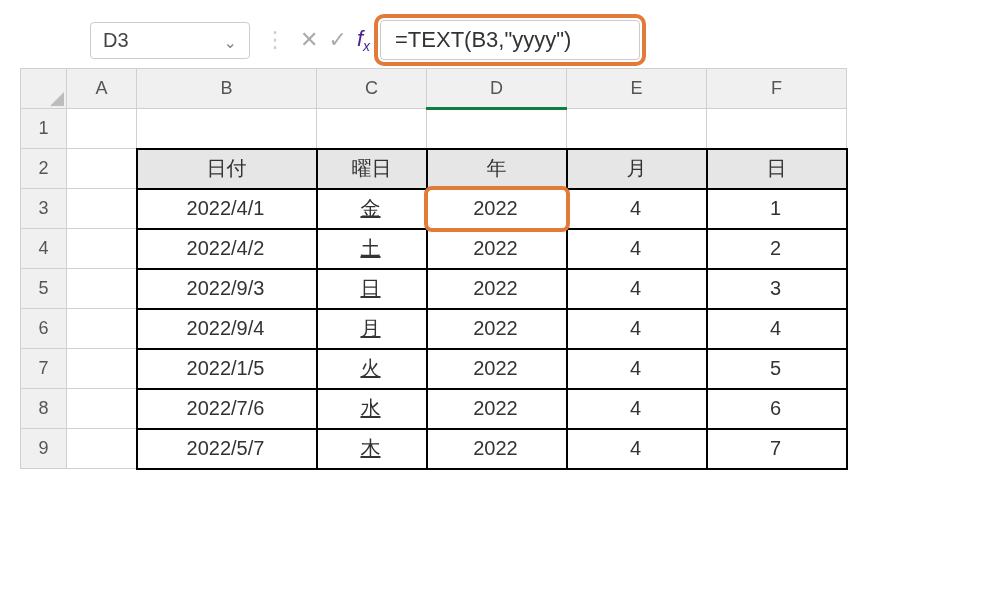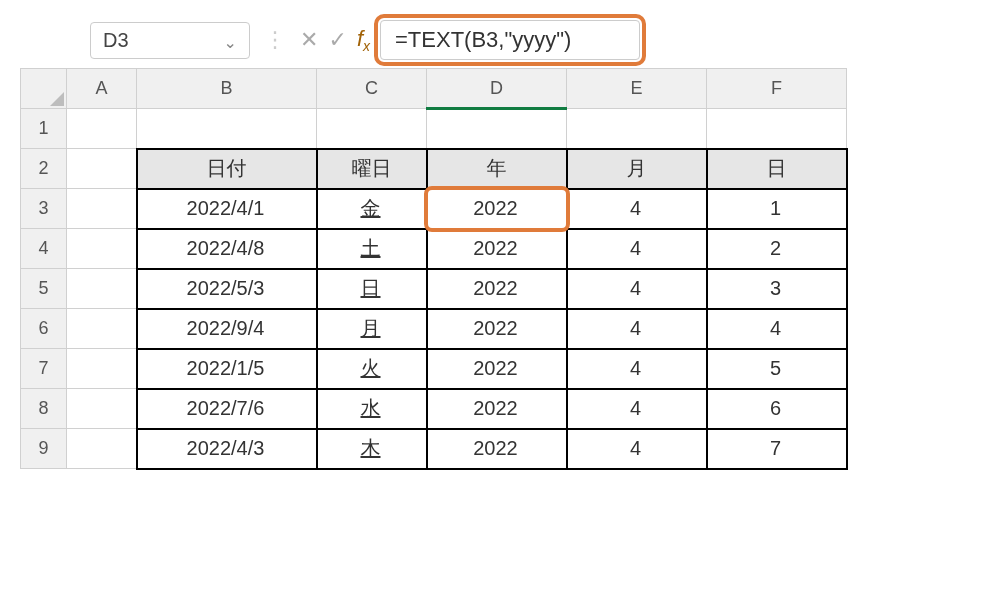--- a/index.html
+++ b/index.html
@@ -42,21 +42,21 @@
     }
     .formula-btns {
       display: flex;
       align-items: center;
       gap: 10px;
       color: #aaa;
       font-size: 22px;
     }
     .fx {
       font-style: italic;
-      color: #a16207;
+      color: #4c1d95;
       font-size: 22px;
       text-align: right;
     }
     .fx sub { font-size: 14px; font-style: italic; }
     .formula-input {
       border: 1px solid #ccc;
       border-radius: 4px;
       padding: 6px 14px;
       min-width: 260px;
       color: #333;
@@ -200,30 +200,30 @@
       <td class="dcell" style="position:relative;">
         <span>2022</span>
         <div class="active-cell-hl"></div>
       </td>
       <td class="dcell">4</td>
       <td class="dcell">1</td>
     </tr>
     <tr>
       <td class="rowhdr">4</td>
       <td class="empty"></td>
-      <td class="dcell">2022/4/8</td>
+      <td class="dcell">2022/4/2</td>
       <td class="dcell center underline">土</td>
       <td class="dcell">2022</td>
       <td class="dcell">4</td>
       <td class="dcell">2</td>
     </tr>
     <tr>
       <td class="rowhdr">5</td>
       <td class="empty"></td>
-      <td class="dcell">2022/5/3</td>
+      <td class="dcell">2022/9/3</td>
       <td class="dcell center underline">日</td>
       <td class="dcell">2022</td>
       <td class="dcell">4</td>
       <td class="dcell">3</td>
     </tr>
     <tr>
       <td class="rowhdr">6</td>
       <td class="empty"></td>
       <td class="dcell">2022/9/4</td>
       <td class="dcell center underline">月</td>
@@ -245,21 +245,21 @@
       <td class="empty"></td>
       <td class="dcell">2022/7/6</td>
       <td class="dcell center underline">水</td>
       <td class="dcell">2022</td>
       <td class="dcell">4</td>
       <td class="dcell">6</td>
     </tr>
     <tr>
       <td class="rowhdr">9</td>
       <td class="empty"></td>
-      <td class="dcell">2022/4/3</td>
+      <td class="dcell">2022/5/7</td>
       <td class="dcell center underline">木</td>
       <td class="dcell">2022</td>
       <td class="dcell">4</td>
       <td class="dcell">7</td>
     </tr>
   </tbody>
     </table>
 </div>
 
 </body></html>

